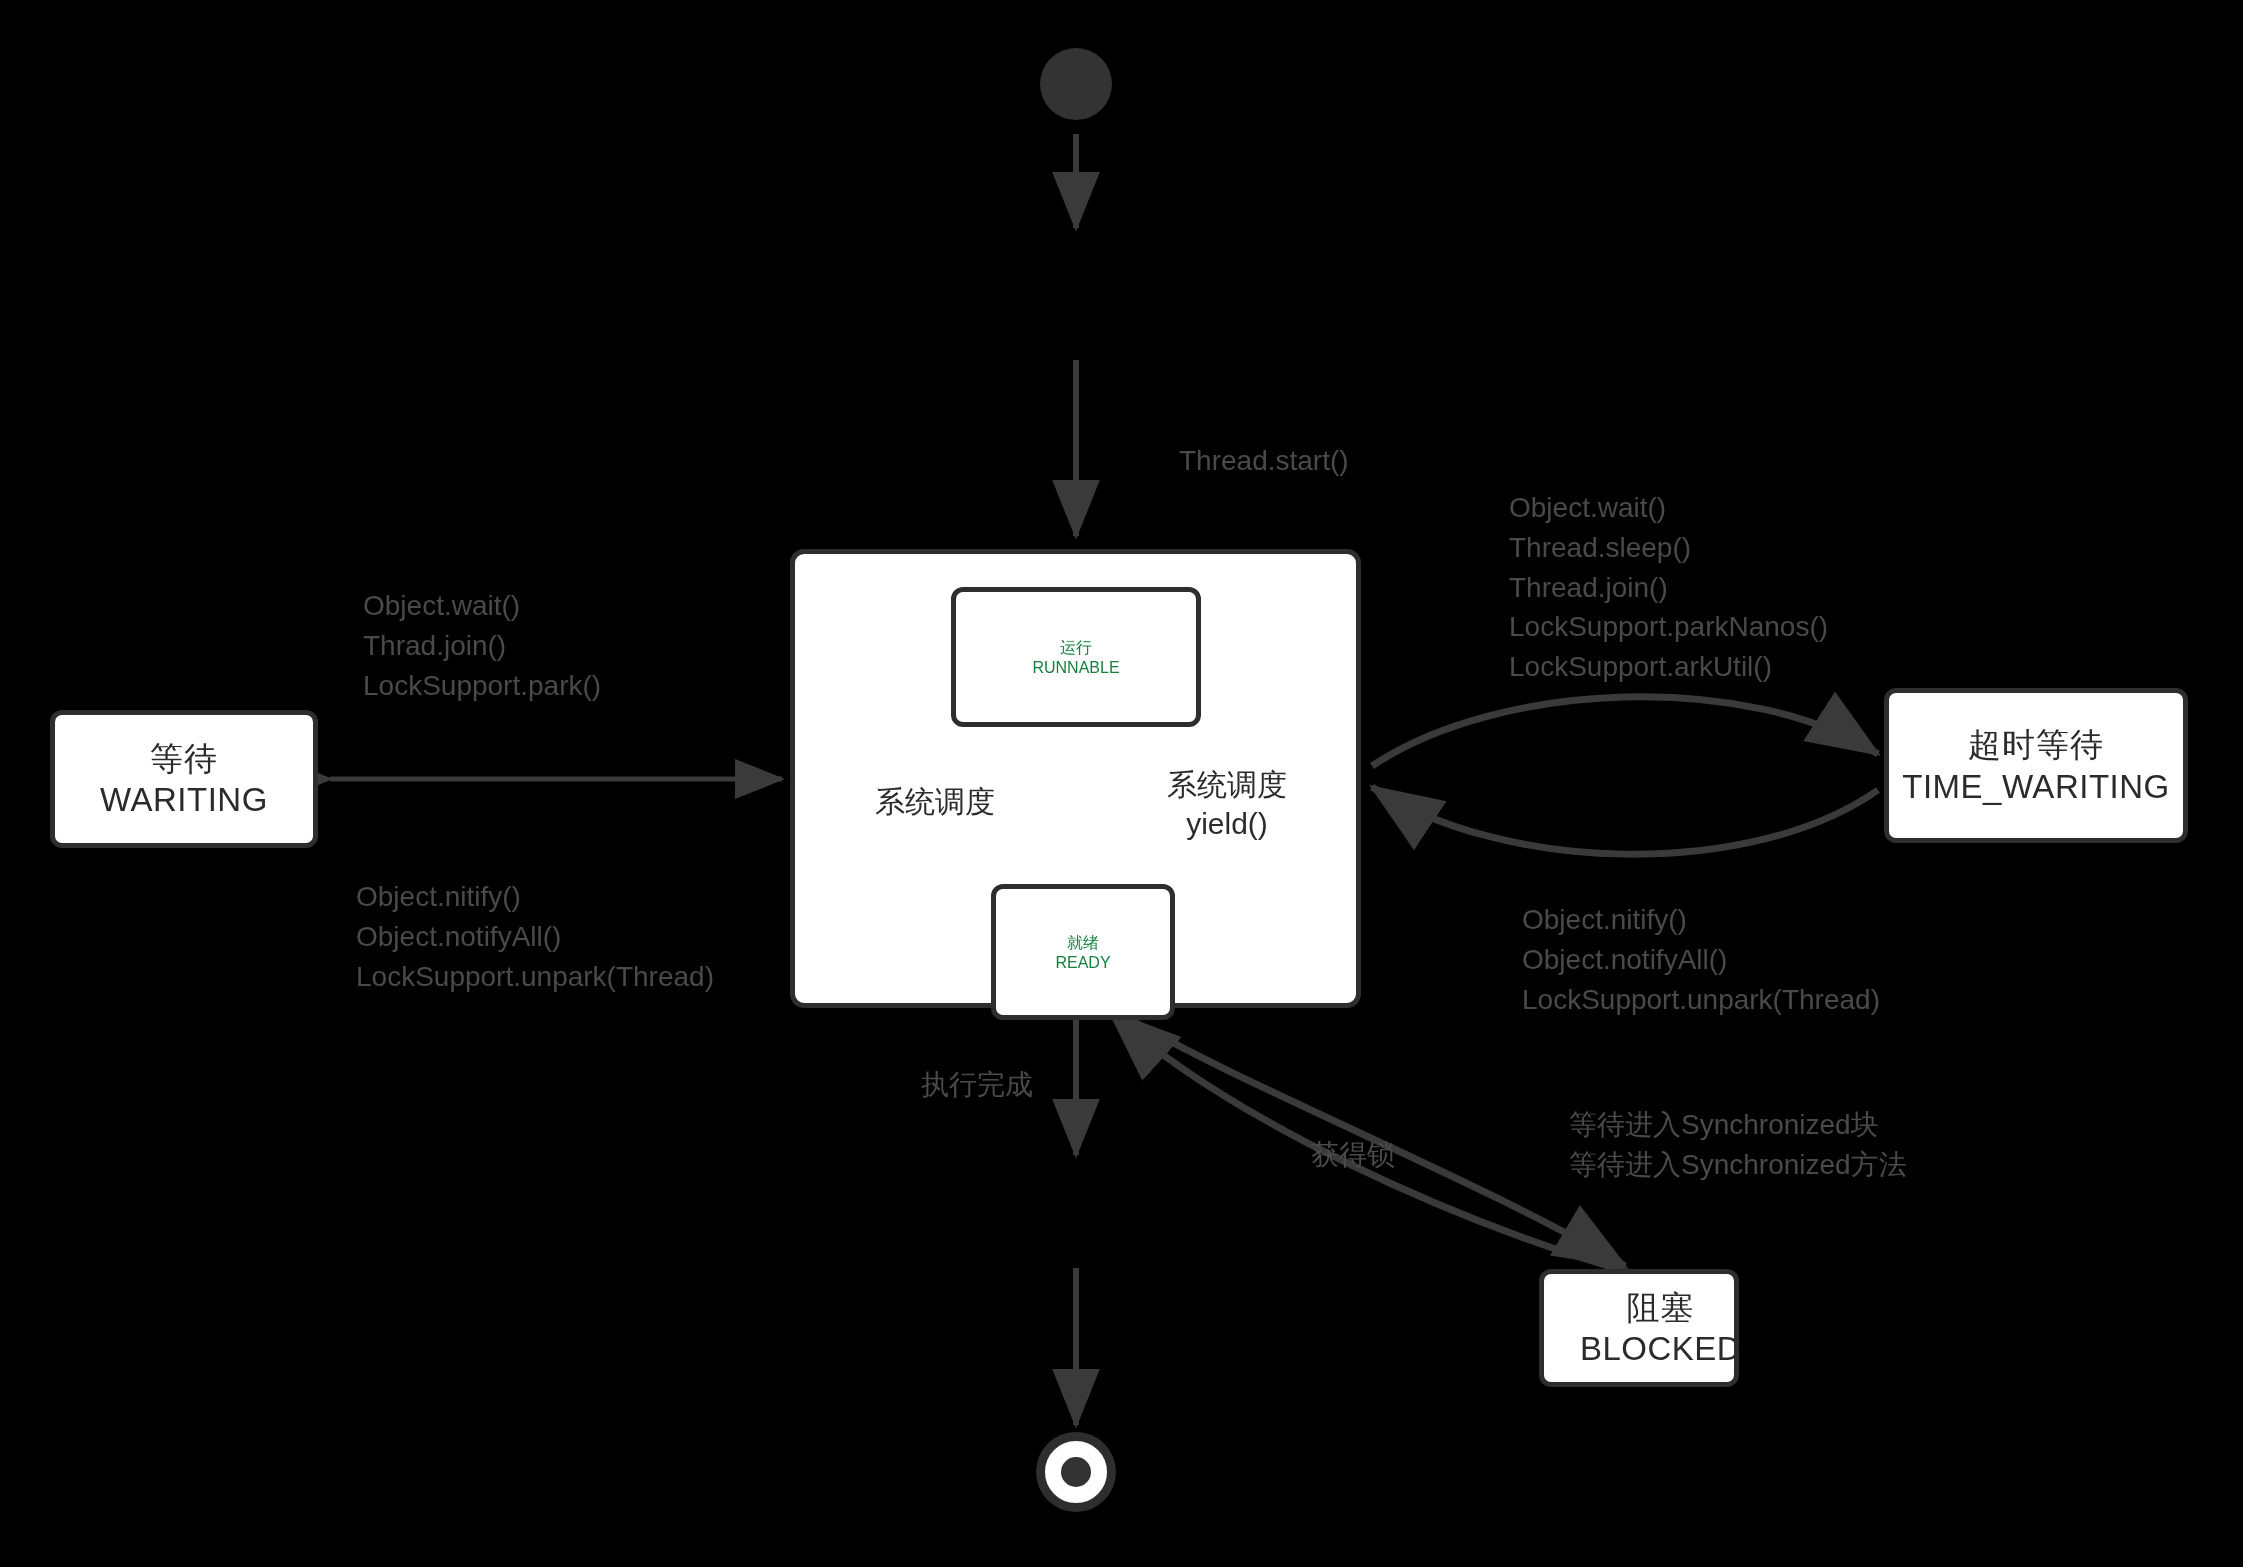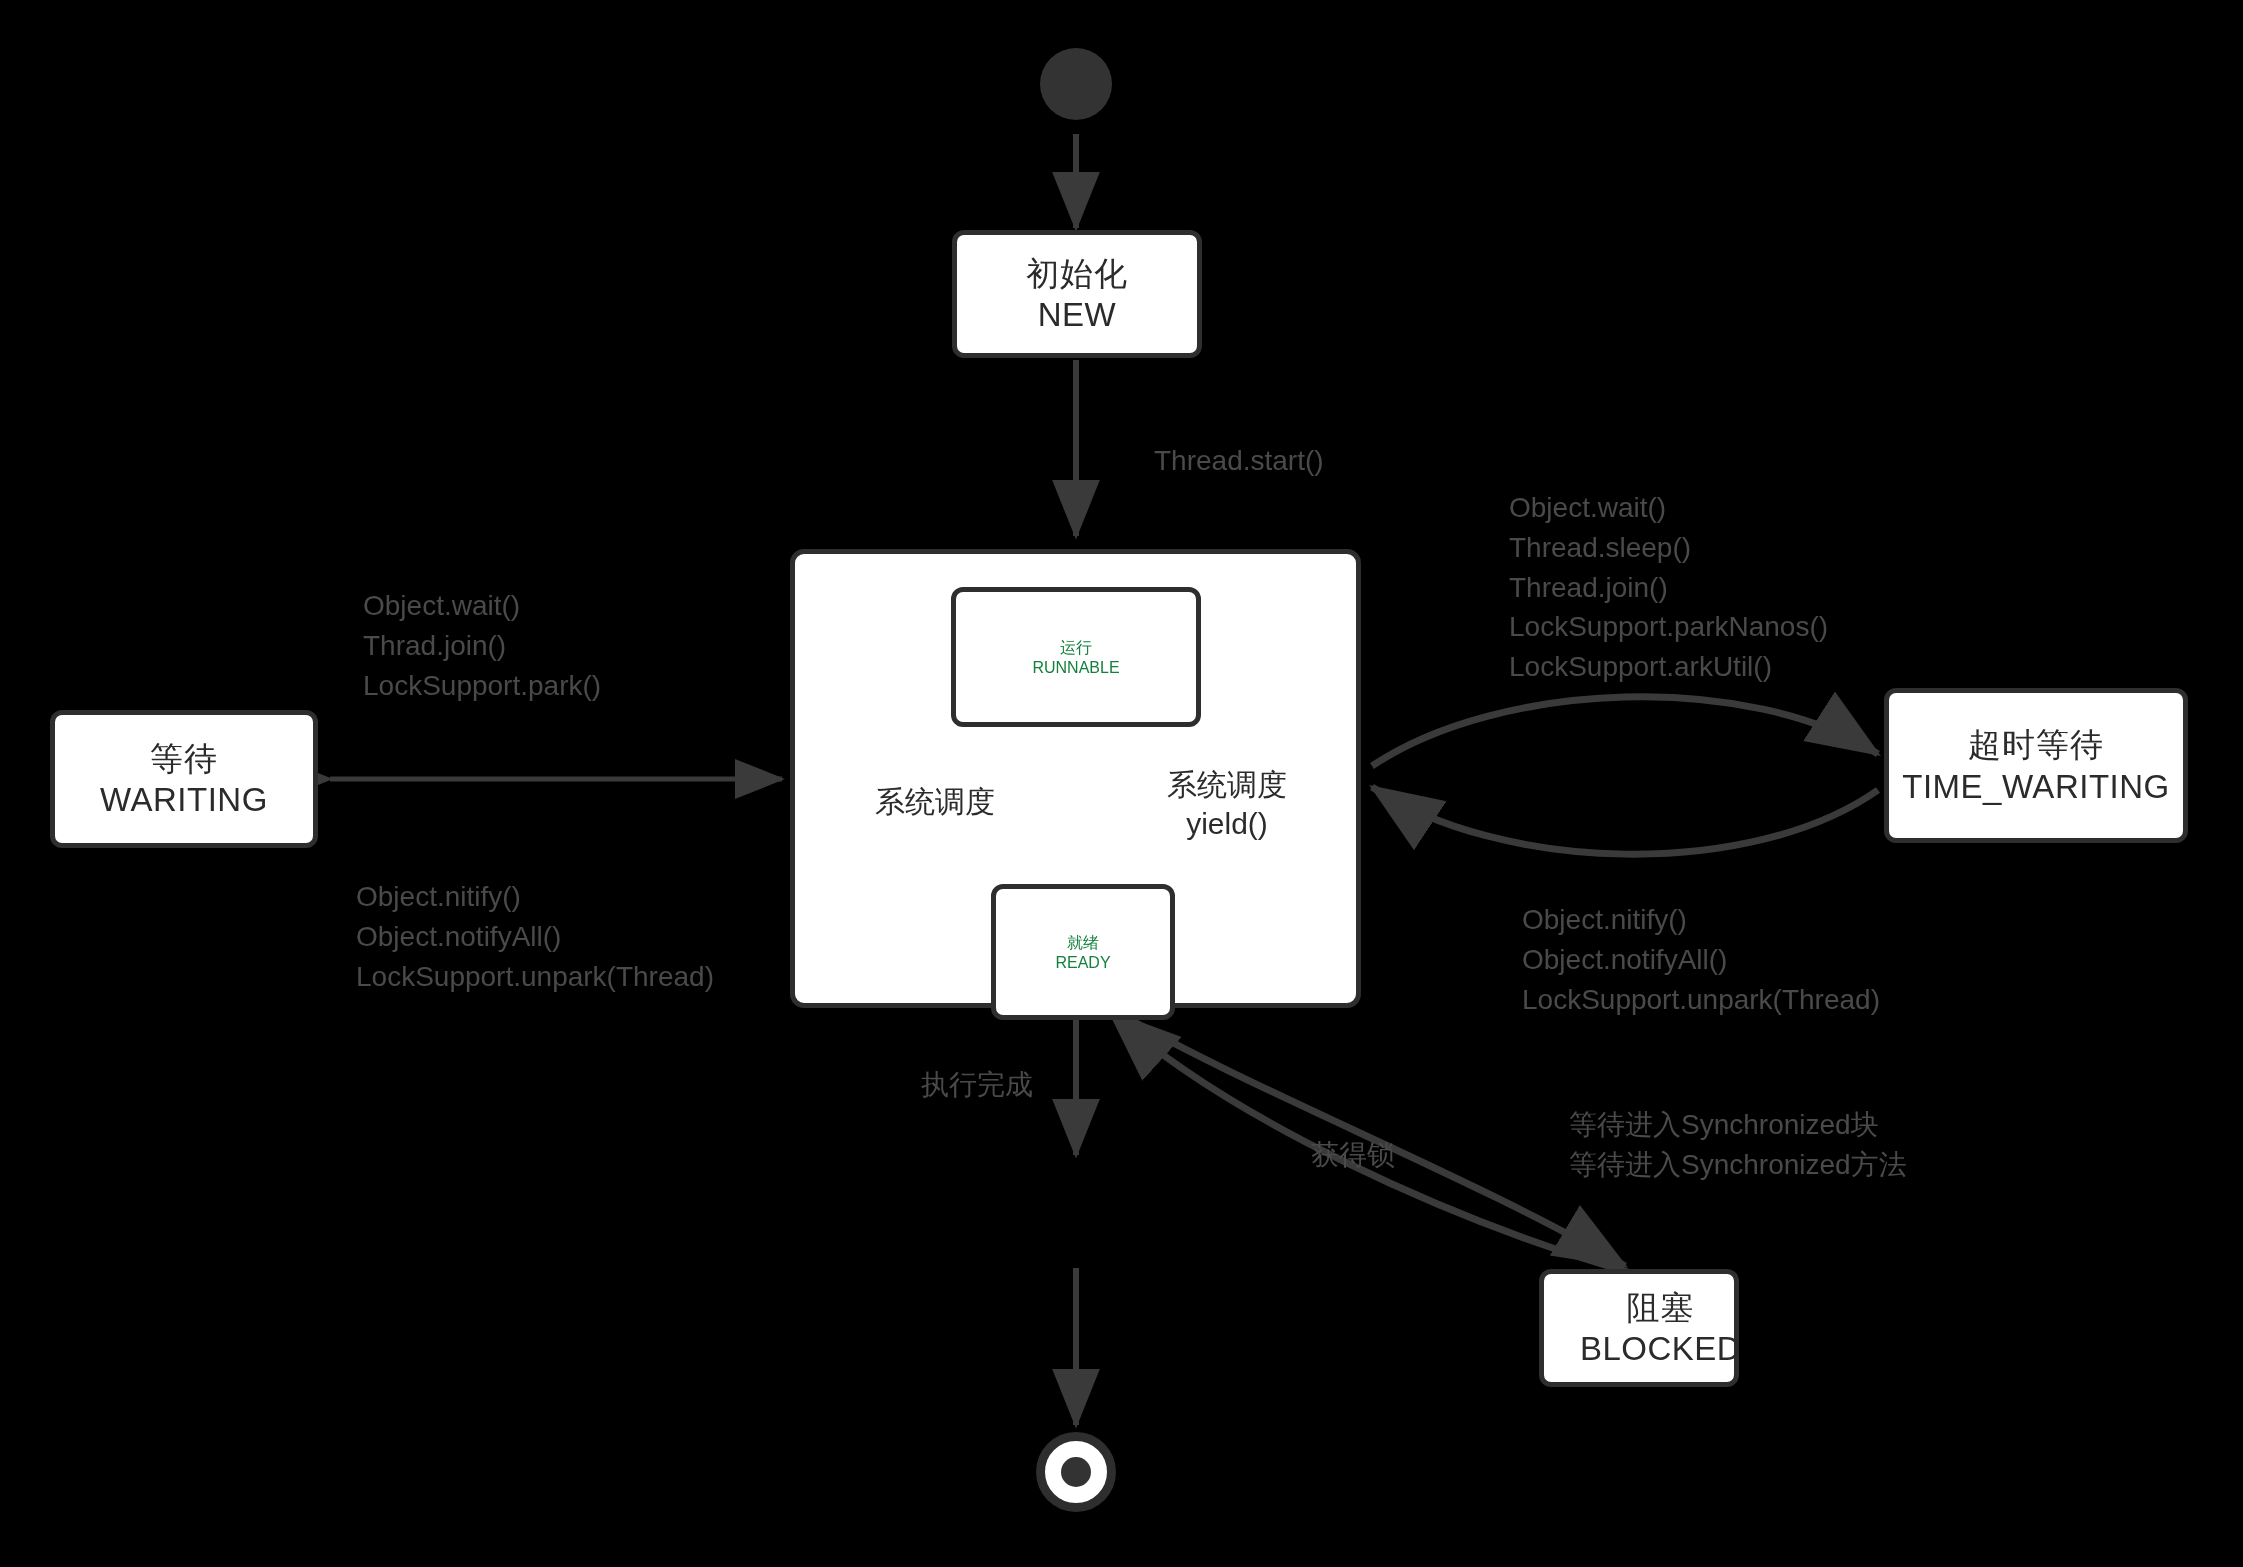--- a/index.html
+++ b/index.html
@@ -136,24 +136,20 @@
 
     <path d="M1076,1268 L1076,1425" stroke="#3a3a3a" stroke-width="6" fill="none" marker-end="url(#ah)"></path>
 
     <path d="M1080,858 C1022,900 1022,960 1075,1002" stroke="#2b2b2b" stroke-width="7" fill="none" marker-start="url(#ah-sm)" transform="translate(0,-148)"></path>
 
     <path d="M1083,858 C1140,900 1140,960 1086,1002" stroke="#2b2b2b" stroke-width="7" fill="none" marker-end="url(#ah-sm)" transform="translate(0,-148)"></path>
   </svg>
 
   <div class="start-node" style="left:1040px; top:48px; width:72px; height:72px;"></div>
 
-  <div class="node" style="left:952px; top:230px; width:250px; height:128px;">
-    <span class="cn">初始化</span>
-    <span class="en">NEW</span>
-  </div>
 
   <div class="node composite" style="left:790px; top:549px; width:571px; height:459px; border-radius:14px;"></div>
 
   <div class="inner-node" style="left:951px; top:587px; width:250px; height:140px;">
     <span class="cn">运行</span>
     <span class="en">RUNNABLE</span>
   </div>
 
   <div class="inner-node" style="left:991px; top:884px; width:184px; height:136px;">
     <span class="cn">就绪</span>
@@ -173,21 +169,21 @@
   <div class="node" style="left:1539px; top:1269px; width:200px; height:118px;padding-left:43px;">
     <span class="cn">阻塞</span>
     <span class="en">BLOCKED</span>
   </div>
 
 
   <div class="end-node" style="left:1036px; top:1432px; width:80px; height:80px;">
     <span class="core"></span>
   </div>
 
-  <div class="edge-label" style="left:1154px; top:441px;">Thread.start()</div>
+  <div class="edge-label" style="left:1179px; top:441px;">Thread.start()</div>
 
   <div class="edge-label" style="left:363px; top:586px;">Object.wait()
 Thrad.join()
 LockSupport.park()</div>
 
   <div class="edge-label" style="left:356px; top:877px;">Object.nitify()
 Object.notifyAll()
 LockSupport.unpark(Thread)</div>
 
   <div class="edge-label" style="left:1509px; top:488px;">Object.wait()

